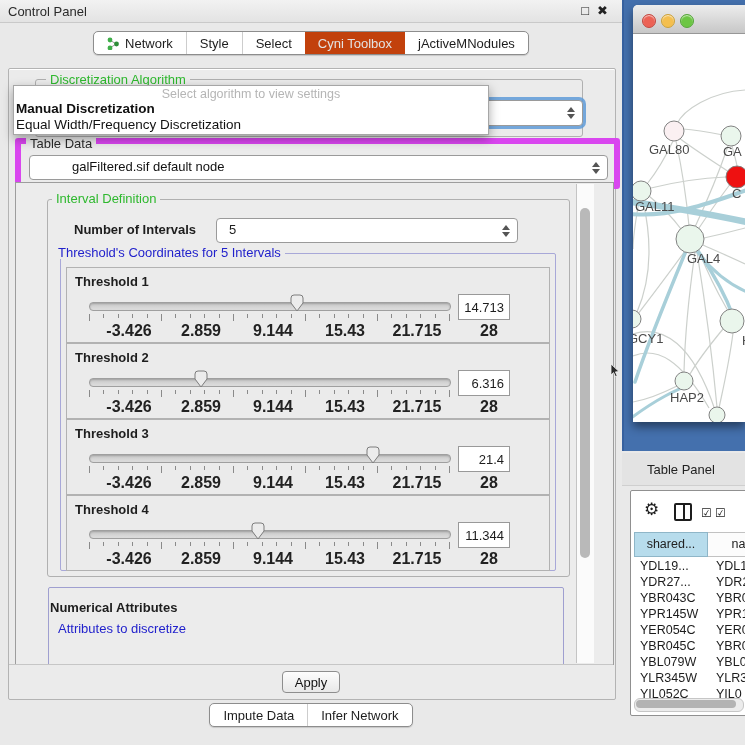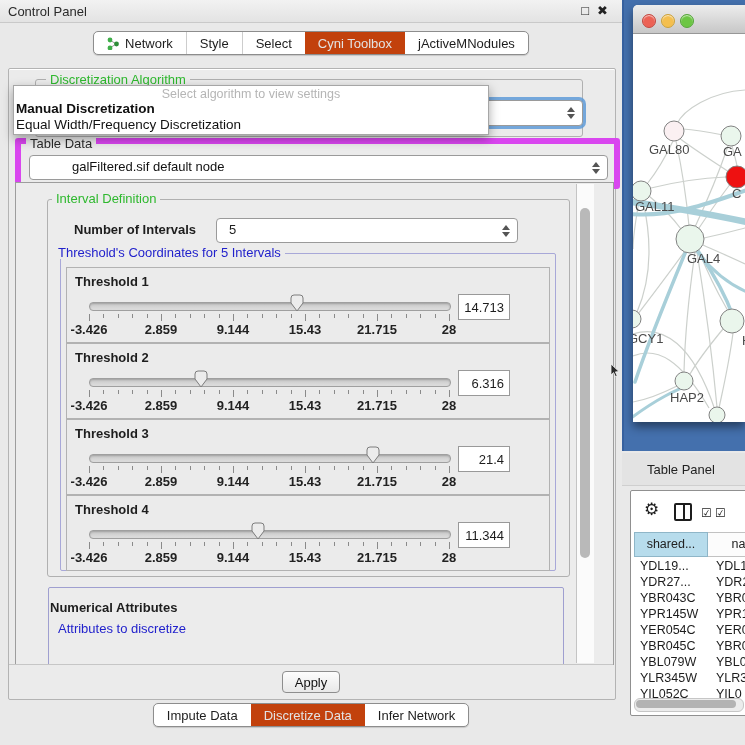--- a/index.html
+++ b/index.html
@@ -68,21 +68,21 @@
   #sp-thrTitle{left:38px;top:63px;background:#ececec;}
 
   .thr-block{position:absolute;left:50px;width:482px;height:74px;background:#ebebeb;border:1px solid #b2b2b2;}
   .thr-block .lbl{position:absolute;left:8px;top:6px;font-weight:bold;font-size:13px;}
   .thr-track{position:absolute;left:22px;top:34px;width:360px;height:7px;border:1px solid #9f9f9f;border-radius:4px;
              background:linear-gradient(#c7c7c7,#dedede);box-shadow:inset 0 1px 2px rgba(0,0,0,.2);}
   .thr-thumb{position:absolute;top:26px;width:14px;height:18px;z-index:3;}
   .thr-ticks{position:absolute;left:22px;top:46px;width:360px;height:8px;}
   .thr-ticks i{position:absolute;top:0;width:1px;background:#8a8a8a;}
   .thr-labels{position:absolute;left:22px;top:54px;width:360px;height:12px;}
-  .thr-labels span{position:absolute;transform:translateX(-50%);font-size:13px;font-weight:bold;color:#222;white-space:nowrap;}
+  .thr-labels span{position:absolute;transform:translateX(-50%);font-size:16px;font-weight:bold;color:#222;white-space:nowrap;margin-left:40px;}
   .thr-value{position:absolute;left:391px;top:26px;width:52px;height:26px;background:#fff;border:1px solid #999;
              font-size:13px;text-align:right;line-height:26px;padding-right:5px;box-sizing:border-box;}
 
   
   #attrGroup{left:32px;top:404px;width:514px;height:96px;border:1px solid #9f9fd0;border-radius:2px;}
   #sp-attrTitle{left:38px;top:397px;background:#ececec;margin-top:42px;}
   #numAttr{left:34px;top:417px;font-weight:bold;font-size:13px;}
   #attrList{left:41px;top:432px;width:395px;height:60px;background:#fff;border:1px solid #a5a5a5;overflow:hidden;}
   #attrList .item{height:18px;line-height:18px;padding-left:8px;font-size:13px;color:#111;}
   #attrListSB{position:absolute;right:1px;top:1px;width:13px;height:58px;background:#f1f1f1;border-left:1px solid #c8c8c8;}
@@ -403,23 +403,20 @@
 <div id="popup" class="abs">
   <div class="prompt">Select algorithm to view settings</div>
   <div class="opt bold">Manual Discretization</div>
   <div class="opt">Equal Width/Frequency Discretization</div>
 </div>
 
 <div id="bottomTabs" class="abs tabrow">
     <div class="seg" id="bottomSeg">
       <div class="tab">
         <span>Impute Data</span>
-      </div>
-      <div class="tab selected">
-        <span>Discretize Data</span>
       </div>
       <div class="tab">
         <span>Infer Network</span>
       </div>
     </div>
   </div>
 
 <div id="blueFrame" class="abs"></div>
 <div id="macWin" class="abs">
   <div id="macTitle" class="abs">

